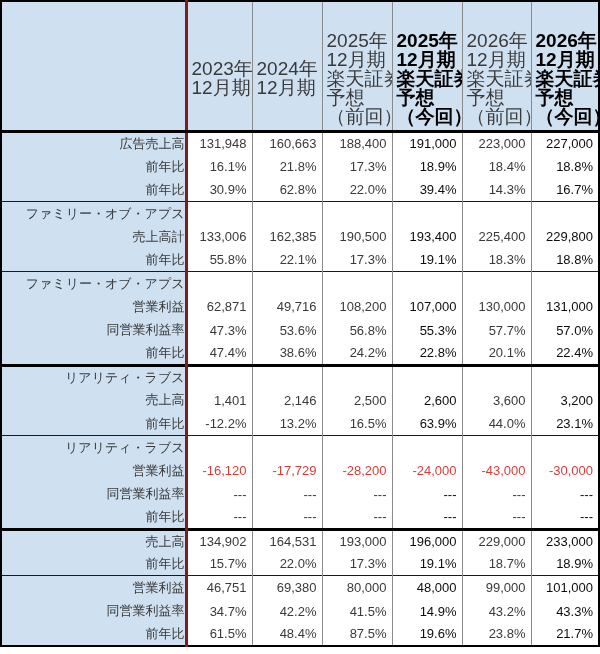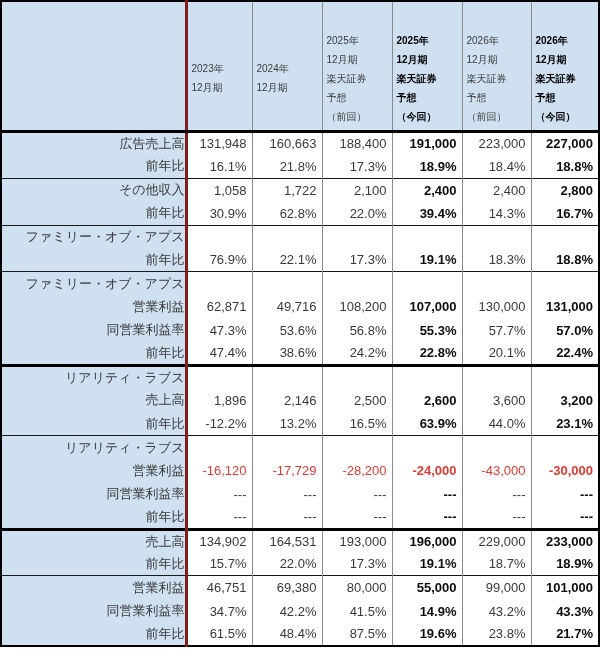--- a/index.html
+++ b/index.html
@@ -25,34 +25,34 @@
   tbody tr{height:23.4px;}
   thead th{
     background:var(--panel_blue);
     border-bottom:3px solid #000;
     vertical-align:middle;
     font-weight:normal;
   }
   .hwrap{
     display:flex;flex-direction:column;justify-content:center;
     height:104px;padding-left:4px;text-align:left;
-    font-size:10px;line-height:19px;color:var(--text_dark);margin-top:24px;
+    font-size:19px;line-height:19px;color:var(--text_dark);margin-top:24px;
   }
   th.now .hwrap{font-weight:bold;color:#000;}
   td.label{
     background:var(--panel_blue);
     text-align:right;padding-left:5px;
     font-size:13px;color:var(--text_dark);
   }
   td.num{
     text-align:right;padding-right:5px;
     font-size:13px;color:var(--text_dark);
     background:#fff;
   }
-  td.now{font-weight:bold;color:#0d0d0d;}
+  td.now{font-weight:normal;color:#0d0d0d;}
   td.red{color:var(--negative_red);text-align:right;}
   .vthick{border-left:3px solid #7f1d1d;}
   .vthin{border-left:1px solid var(--grid_gray);}
   tr.sep-none td{border-top:none;}
   tr.sep-thin td{border-top:1px solid #1a1a1a;}
   tr.sep-thick td{border-top:3px solid #000;}
 </style>
 </head>
 <body>
 
@@ -131,50 +131,50 @@
       </tr>
       <tr class="sep-none">
         <td class="label">前年比</td>
         <td class="num vthick">16.1%</td>
         <td class="num vthin">21.8%</td>
         <td class="num vthin">17.3%</td>
         <td class="num vthin now">18.9%</td>
         <td class="num vthin">18.4%</td>
         <td class="num vthin now">18.8%</td>
       </tr>
-      <tr class="sep-thin">
-        <td class="label">その他収入</td>
-        <td class="num vthick">1,058</td>
-        <td class="num vthin">1,722</td>
-        <td class="num vthin">2,100</td>
-        <td class="num vthin now">2,400</td>
-        <td class="num vthin">2,400</td>
-        <td class="num vthin now">2,800</td>
-      </tr>
       <tr class="sep-none">
         <td class="label">前年比</td>
         <td class="num vthick">30.9%</td>
         <td class="num vthin">62.8%</td>
         <td class="num vthin">22.0%</td>
         <td class="num vthin now">39.4%</td>
         <td class="num vthin">14.3%</td>
         <td class="num vthin now">16.7%</td>
       </tr>
       <tr class="sep-thin">
         <td class="label">ファミリー・オブ・アプス</td>
         <td class="num vthick"></td>
         <td class="num vthin"></td>
         <td class="num vthin"></td>
         <td class="num vthin now"></td>
         <td class="num vthin"></td>
         <td class="num vthin now"></td>
       </tr>
       <tr class="sep-none">
-        <td class="label">前年比</td>
-        <td class="num vthick">76.9%</td>
+        <td class="label">売上高計</td>
+        <td class="num vthick">133,006</td>
+        <td class="num vthin">162,385</td>
+        <td class="num vthin">190,500</td>
+        <td class="num vthin now">193,400</td>
+        <td class="num vthin">225,400</td>
+        <td class="num vthin now">229,800</td>
+      </tr>
+      <tr class="sep-none">
+        <td class="label">前年比</td>
+        <td class="num vthick">55.8%</td>
         <td class="num vthin">22.1%</td>
         <td class="num vthin">17.3%</td>
         <td class="num vthin now">19.1%</td>
         <td class="num vthin">18.3%</td>
         <td class="num vthin now">18.8%</td>
       </tr>
       <tr class="sep-thin">
         <td class="label">ファミリー・オブ・アプス</td>
         <td class="num vthick"></td>
         <td class="num vthin"></td>
@@ -214,21 +214,21 @@
         <td class="label">リアリティ・ラブス</td>
         <td class="num vthick"></td>
         <td class="num vthin"></td>
         <td class="num vthin"></td>
         <td class="num vthin now"></td>
         <td class="num vthin"></td>
         <td class="num vthin now"></td>
       </tr>
       <tr class="sep-none">
         <td class="label">売上高</td>
-        <td class="num vthick">1,896</td>
+        <td class="num vthick">1,401</td>
         <td class="num vthin">2,146</td>
         <td class="num vthin">2,500</td>
         <td class="num vthin now">2,600</td>
         <td class="num vthin">3,600</td>
         <td class="num vthin now">3,200</td>
       </tr>
       <tr class="sep-none">
         <td class="label">前年比</td>
         <td class="num vthick">-12.2%</td>
         <td class="num vthin">13.2%</td>
@@ -289,21 +289,21 @@
         <td class="num vthin">17.3%</td>
         <td class="num vthin now">19.1%</td>
         <td class="num vthin">18.7%</td>
         <td class="num vthin now">18.9%</td>
       </tr>
       <tr class="sep-thin">
         <td class="label">営業利益</td>
         <td class="num vthick">46,751</td>
         <td class="num vthin">69,380</td>
         <td class="num vthin">80,000</td>
-        <td class="num vthin now">55,000</td>
+        <td class="num vthin now">48,000</td>
         <td class="num vthin">99,000</td>
         <td class="num vthin now">101,000</td>
       </tr>
       <tr class="sep-none">
         <td class="label">同営業利益率</td>
         <td class="num vthick">34.7%</td>
         <td class="num vthin">42.2%</td>
         <td class="num vthin">41.5%</td>
         <td class="num vthin now">14.9%</td>
         <td class="num vthin">43.2%</td>

